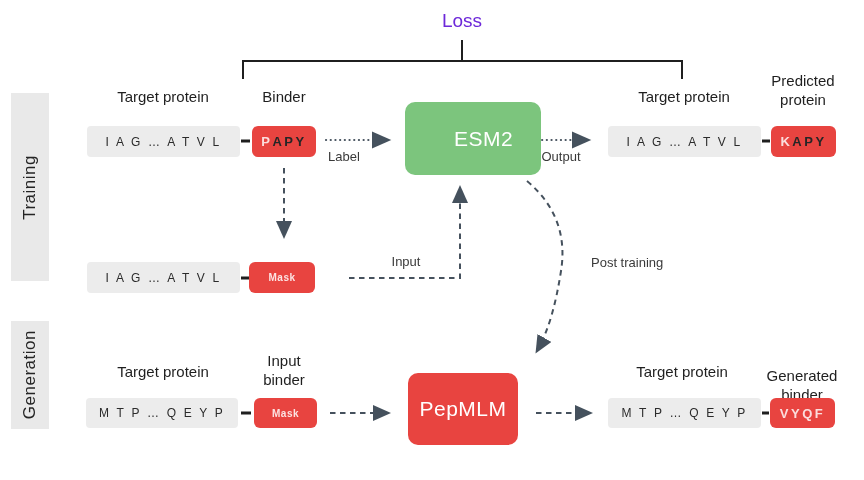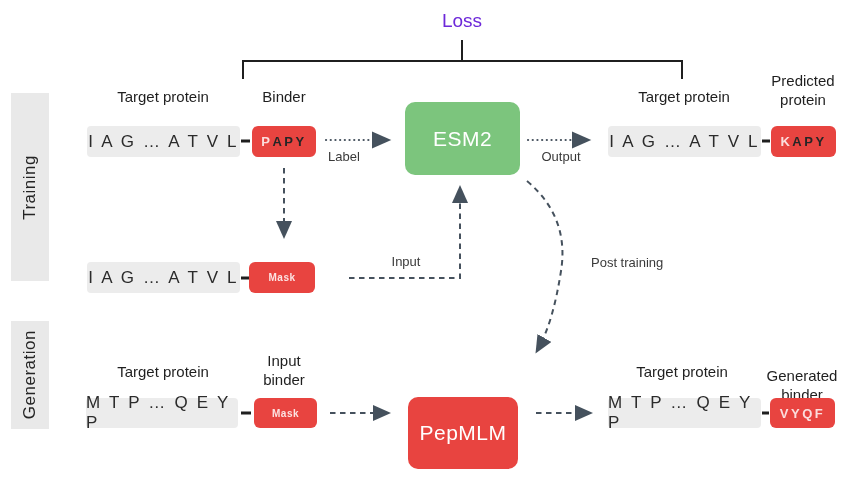--- a/index.html
+++ b/index.html
@@ -7,35 +7,35 @@
     position:relative;width:864px;height:480px;background:#fff;
     font-family:"Liberation Sans", sans-serif;color:#1f1f1f;overflow:hidden;
   }
   .layer{position:absolute;left:0;top:0;width:864px;height:480px;}
   .abs{position:absolute;}
   .hdr{font-size:15px;text-align:center;color:#1f1f1f;line-height:1.25;}
   .cap{font-size:13px;color:#3a3a3a;text-align:center;}
   .loss{font-size:19px;text-align:center;color:#6d28d9;}
   .seqbox{
     background:#ececec;border-radius:4px;display:flex;align-items:center;justify-content:center;
-    font-size:17px;letter-spacing:2.2px;color:#2b2b2b;font-weight:500;
+    font-size:12px;letter-spacing:2.2px;color:#2b2b2b;font-weight:500;
   }
   .chip{
     background:#e84440;border-radius:6px;display:flex;align-items:center;justify-content:center;
     font-size:13px;font-weight:700;letter-spacing:2.5px;
   }
   .chip .lt{color:rgba(255,255,255,0.82);}
   .chip .dk{color:#262626;}
   .chip .masktxt{color:rgba(255,255,255,0.85);font-weight:600;letter-spacing:0.5px;font-size:10px;}
   .model{
     border-radius:10px;display:flex;align-items:center;justify-content:center;
     color:#fff;font-size:21px;letter-spacing:0.5px;
   }
-  .esm2{background:#7cc57d;}
-  .pepmlm{background:#e84440;margin-top:24px;}
+  .esm2{background:#7cc57d;padding-left:21px;}
+  .pepmlm{background:#e84440;}
   .side{
     background:#e9e9e9;display:flex;align-items:center;justify-content:center;
   }
   .side span{
     writing-mode:vertical-rl;transform:rotate(180deg);
     font-size:17px;color:#242424;letter-spacing:0.5px;
   }
 </style>
 </head>
 <body>

